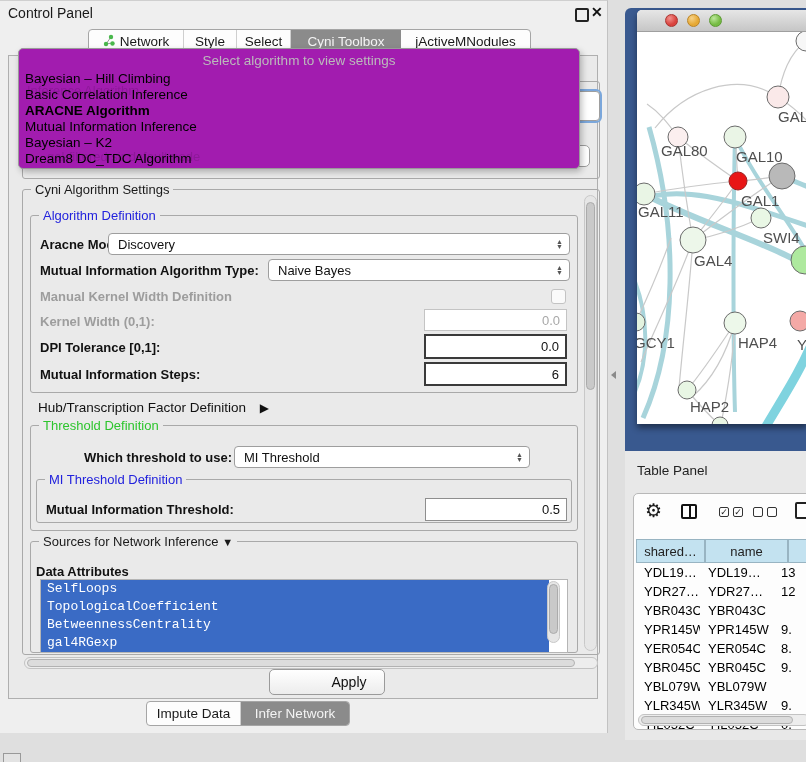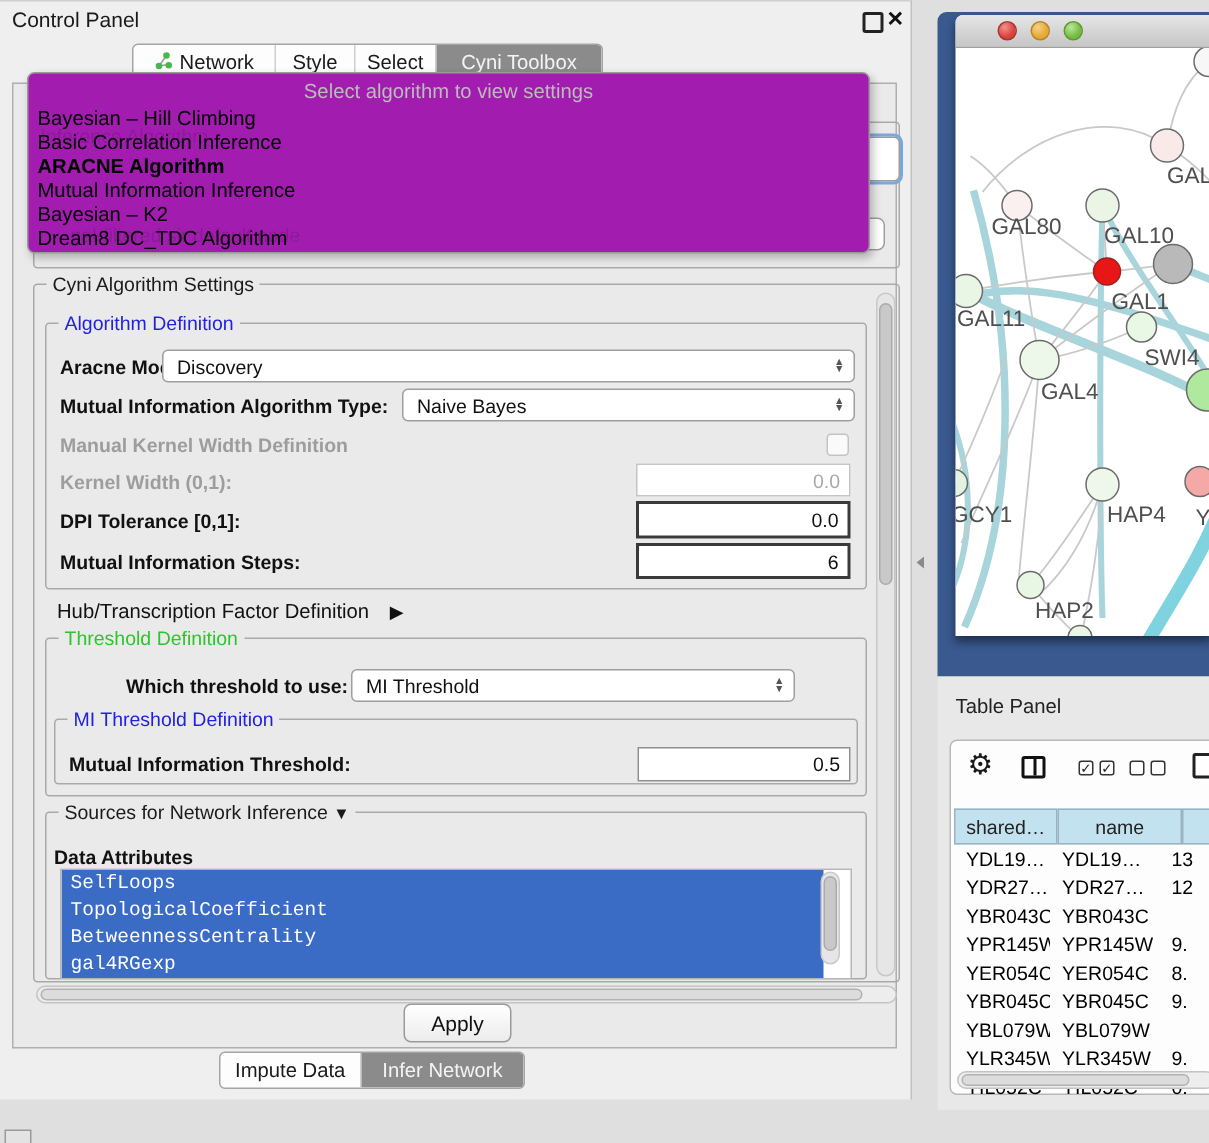--- a/index.html
+++ b/index.html
@@ -40,21 +40,21 @@
   .chk{width:13px;height:13px;border:1px solid #C3C3C3;border-radius:3px;background:#FAFAFA;}
 
   .vscroll{background:#E6E6E6;border:1px solid #C8C8C8;border-radius:7px;box-sizing:border-box;}
   .vthumb{position:absolute;left:1px;width:9px;background:#C9C9C9;border:1px solid #ABABAB;border-radius:6px;box-sizing:border-box;}
   .hscroll{background:#EDEDED;border:1px solid #C3C3C3;border-radius:6px;box-sizing:border-box;}
   .hthumb{position:absolute;top:1px;height:8px;background:#DCDCDC;border:1px solid #B2B2B2;border-radius:5px;box-sizing:border-box;}
 
   .attr-list{background:#FFF;border:1px solid #B5B5B5;box-sizing:border-box;overflow:hidden;}
   .attr-item{height:18px;line-height:18px;font-size:13px;color:#FFF;background:#3A6BC5;padding-left:6px;width:502px;}
 
-  .apply-btn{border:1px solid #9A9A9A;border-radius:5px;background:linear-gradient(#FFFFFF,#ECECEC);font-size:14px;color:#111;display:flex;align-items:center;justify-content:center;}
+  .apply-btn{border:1px solid #9A9A9A;border-radius:5px;background:linear-gradient(#FFFFFF,#ECECEC);font-size:14px;color:#111;display:flex;align-items:center;justify-content:center;padding-left:44px;}
 
   
   .popup{left:18px;top:47px;width:560px;height:119px;background:#a21caf;border:1px solid #9A9A9A;border-radius:5px;box-shadow:2px 3px 6px rgba(0,0,0,0.25);z-index:30;}
   .popup-ph{position:absolute;left:0;top:4px;width:100%;text-align:center;font-size:13.5px;color:#BBBBBB;}
   .popup-item{position:absolute;left:6px;font-size:13.5px;color:#000;white-space:nowrap;}
   .popup-item.sel{font-weight:bold;}
   .ghost{position:absolute;font-size:13px;color:#000;opacity:0.12;white-space:nowrap;}
 
   
   #np{left:625px;top:8px;width:181px;height:443px;background:#39598F;border-top-left-radius:6px;}
@@ -100,20 +100,23 @@
         <span>Network</span>
       </div>
       <div class="tab-seg" style="width: 53px;">
         <span>Style</span>
       </div>
       <div class="tab-seg" style="width: 54px;">
         <span>Select</span>
       </div>
       <div class="tab-seg sel" style="width: 110px;">
         <span>Cyni Toolbox</span>
+      </div>
+      <div class="tab-seg" style="width: 129px;">
+        <span>jActiveMNodules</span>
       </div>
     </div>
 
   <div class="abs cp-inner"></div>
 
   <div class="abs groupbox" style="left:22px;top:80px;width:578px;height:98px;"></div>
   <div class="abs" style="left:574px;top:90px;width:26px;height:30px;background:#FFF;border:1px solid #9E9E9E;border-radius:4px;outline:2px solid #7BA7DB;outline-offset:0;box-sizing:border-box;"></div>
   <div class="abs" style="left:380px;top:144px;width:210px;height:22px;background:#FFF;border:1px solid #9E9E9E;border-radius:5px;box-sizing:border-box;"></div>
 
   <div class="abs groupbox" style="left:22px;top:188px;width:578px;height:466px;">

